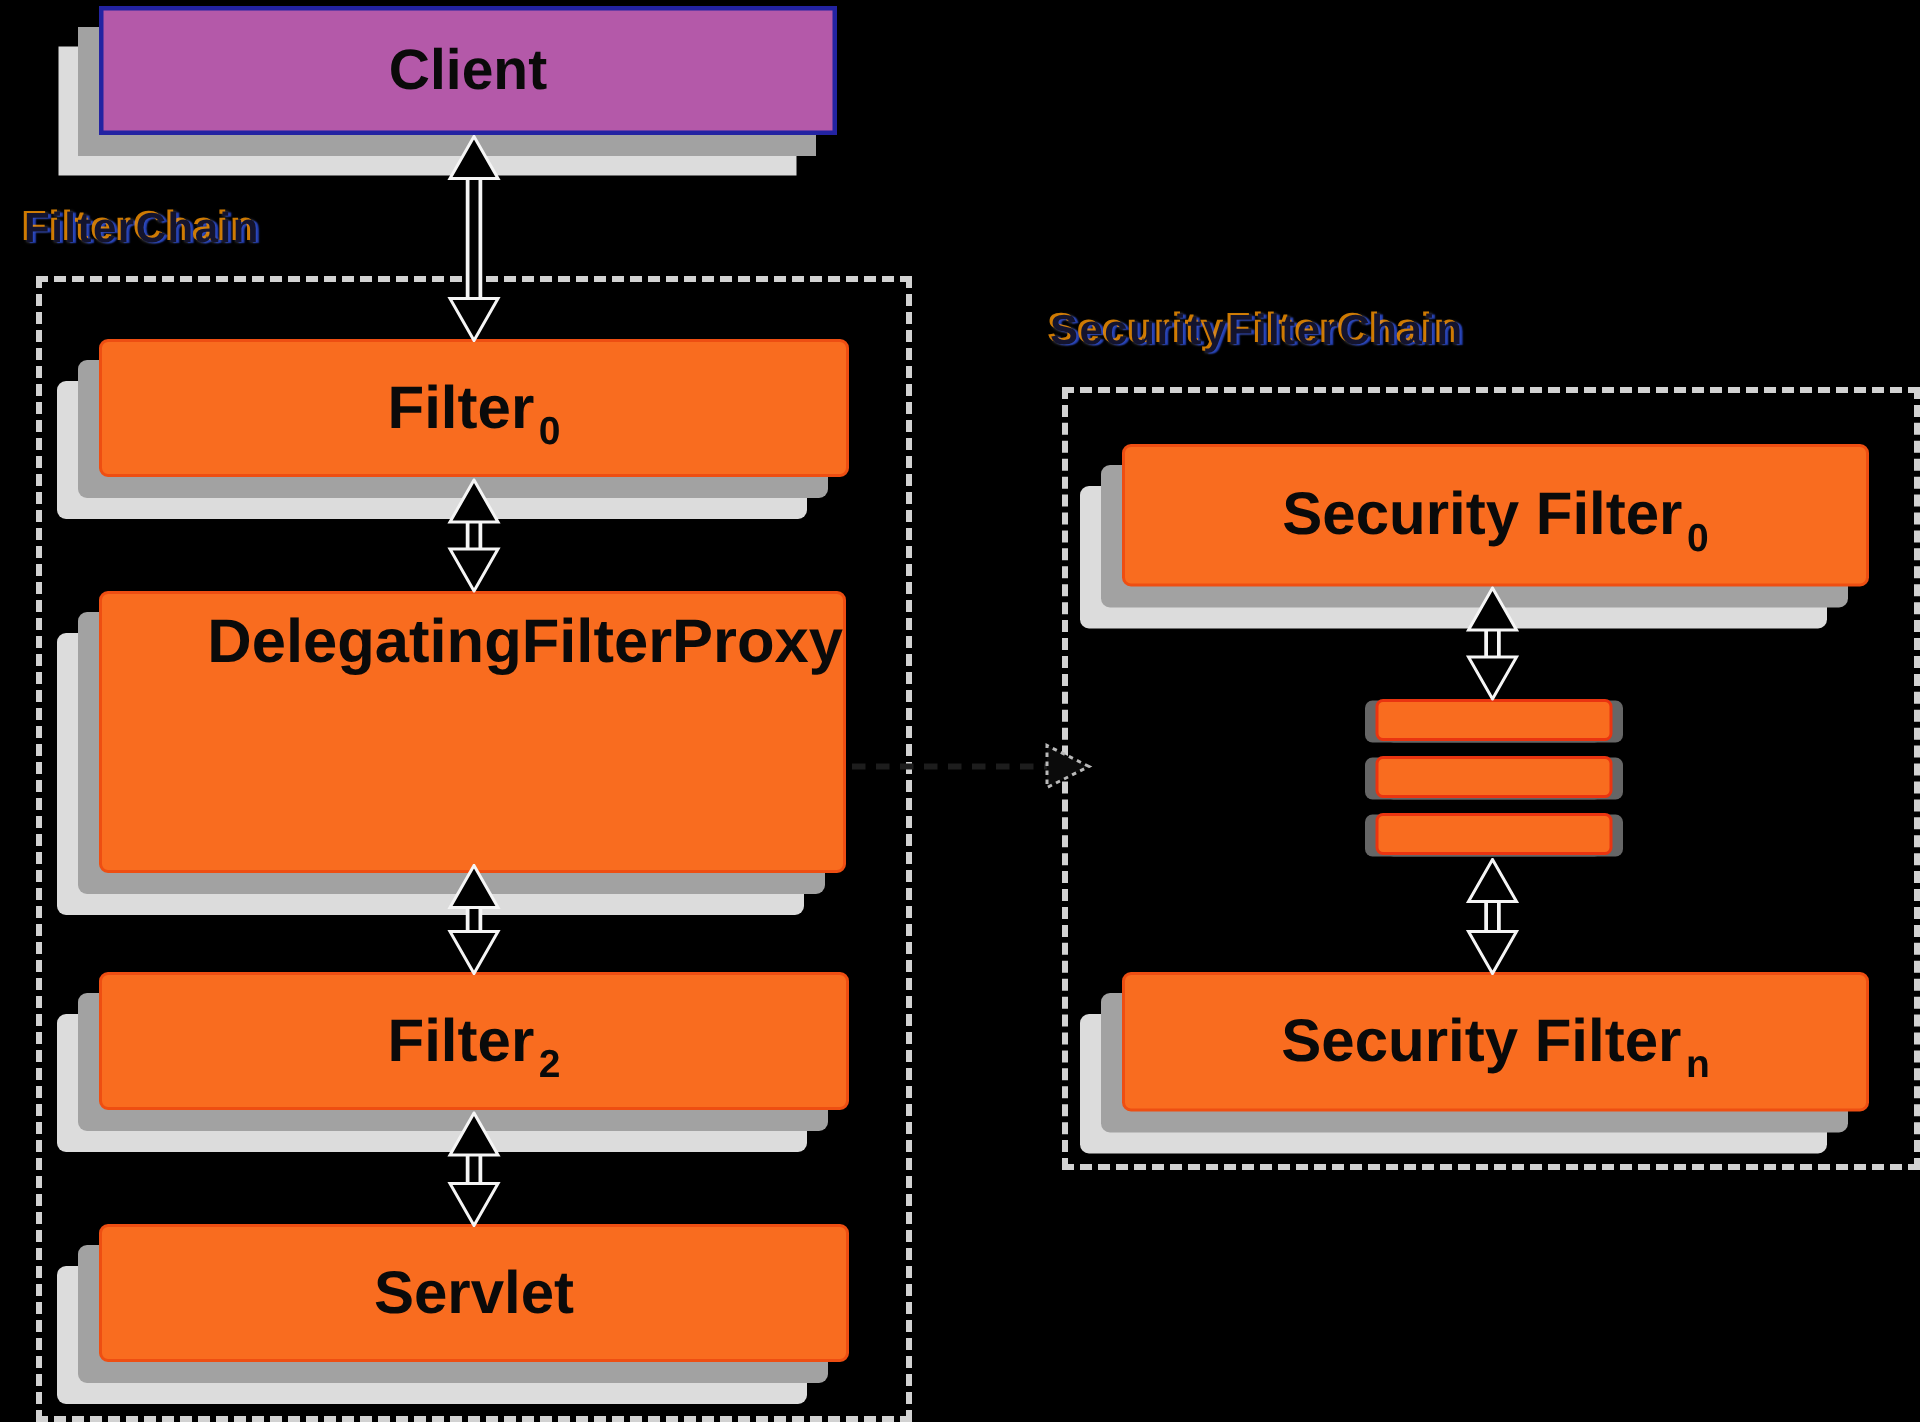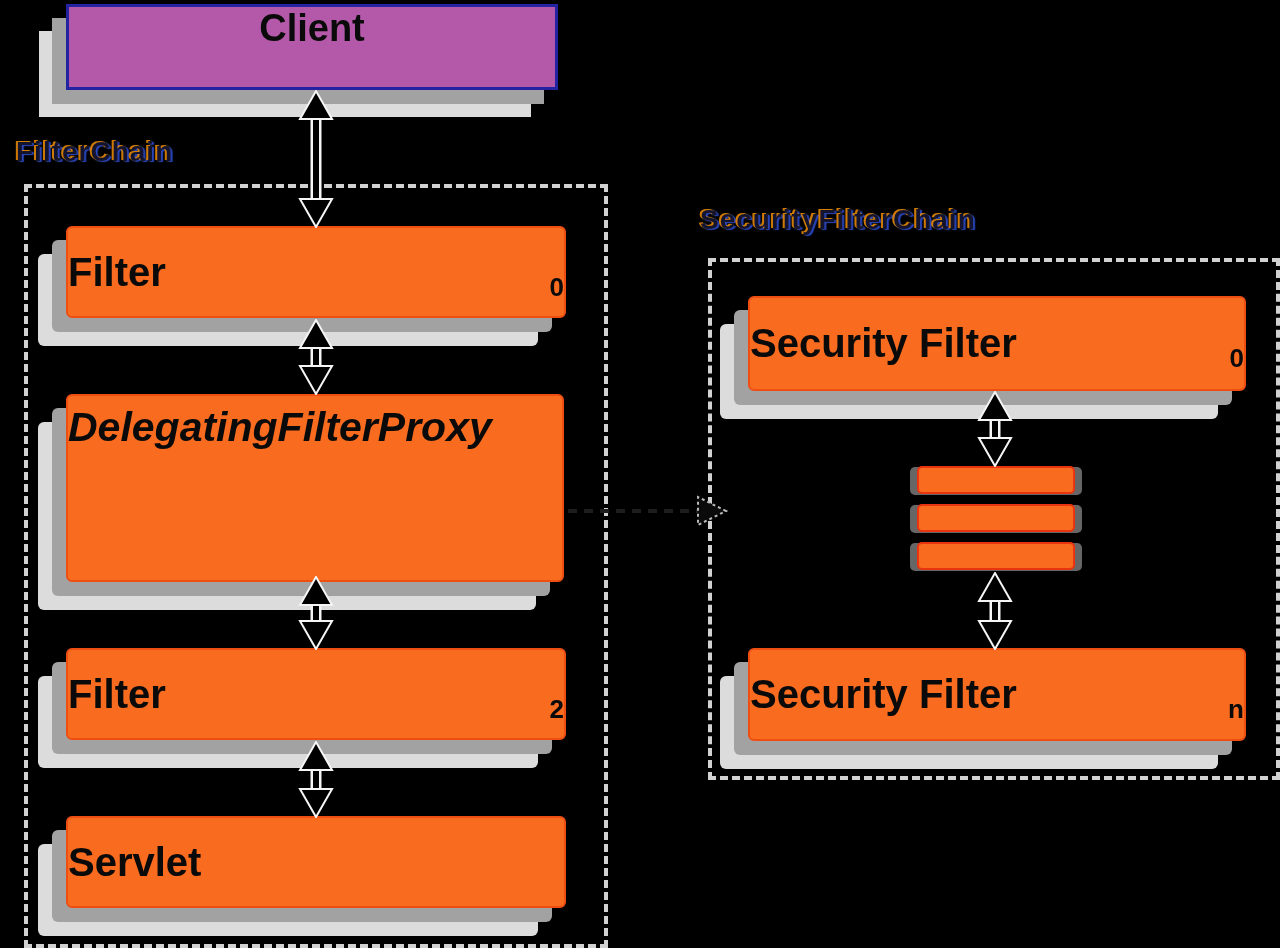--- a/index.html
+++ b/index.html
@@ -27,41 +27,41 @@
     white-space:nowrap;
   }
   
   .obox{
     position:absolute;
     background:var(--box-orange,#F96C1F);
     border:2px solid #ee4e12;
     border-radius:6px;
     box-shadow:-14px 14px 0 var(--shadow-mid,#a0a0a0),
                -28px 28px 0 var(--shadow-light,#dcdcdc);
-    display:flex;align-items:center;justify-content:space-between;
+    display:flex;align-items:center;justify-content:center;
     color:#0a0a0a;font-weight:700;font-size:40px;
     box-sizing:border-box;
   }
   .obox .sub{
     font-size:26px;font-weight:700;
     position:relative;top:15px;margin-left:3px;
   }
   
   .client{
     position:absolute;
     background:var(--client-purple,#B459A9);
     border:3px solid var(--client-border,#2323A2);
     box-shadow:-14px 14px 0 var(--shadow-mid,#a0a0a0),
                -27px 27px 0 var(--shadow-light,#dcdcdc);
-    display:flex;align-items:flex-start;justify-content:center;
+    display:flex;align-items:center;justify-content:center;
     color:#0a0a0a;font-weight:700;font-size:38px;
     box-sizing:border-box;
   }
   
-  .dfp{justify-content:flex-start;align-items:flex-start;font-style:italic;}
+  .dfp{justify-content:flex-end;align-items:flex-start;}
   .dfp .dfp-title{display:block;margin-top:8px;font-size:41px;}
   .fcp-inner{
     position:absolute;left:8px;right:8px;top:76px;height:96px;
     background-color:var(--hatch-white,#fff);
     background-image:repeating-linear-gradient(113deg,
       transparent 0 40px, var(--box-orange,#F96C1F) 40px 43px);
     display:flex;align-items:center;justify-content:center;
     color:#0a0a0a;font-weight:700;font-size:38px;
     text-shadow:2px 1px 0 rgba(40,90,255,.45);
   }

